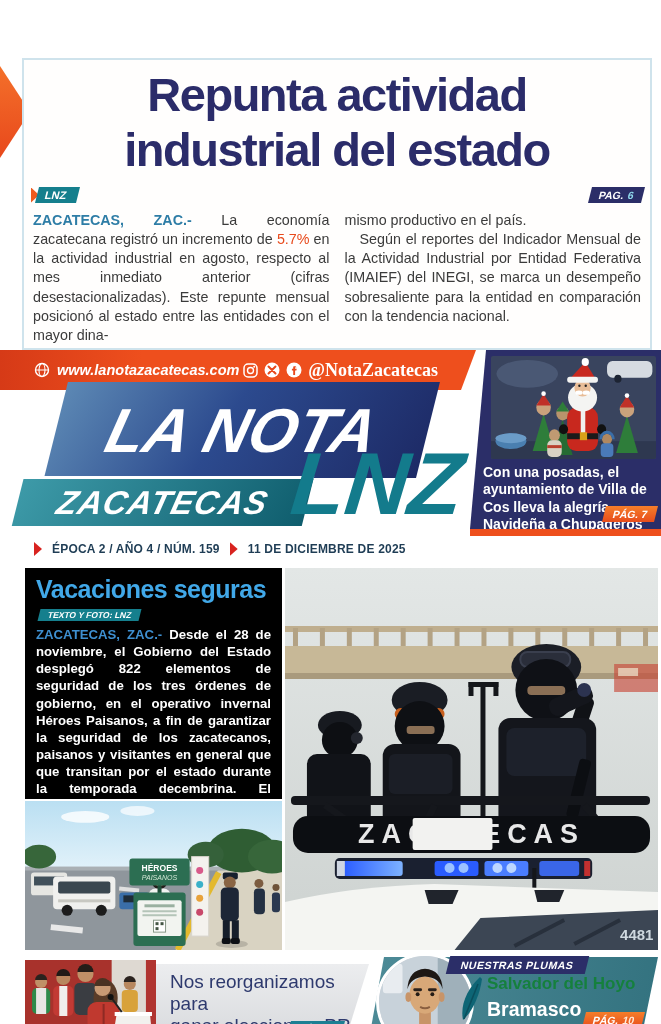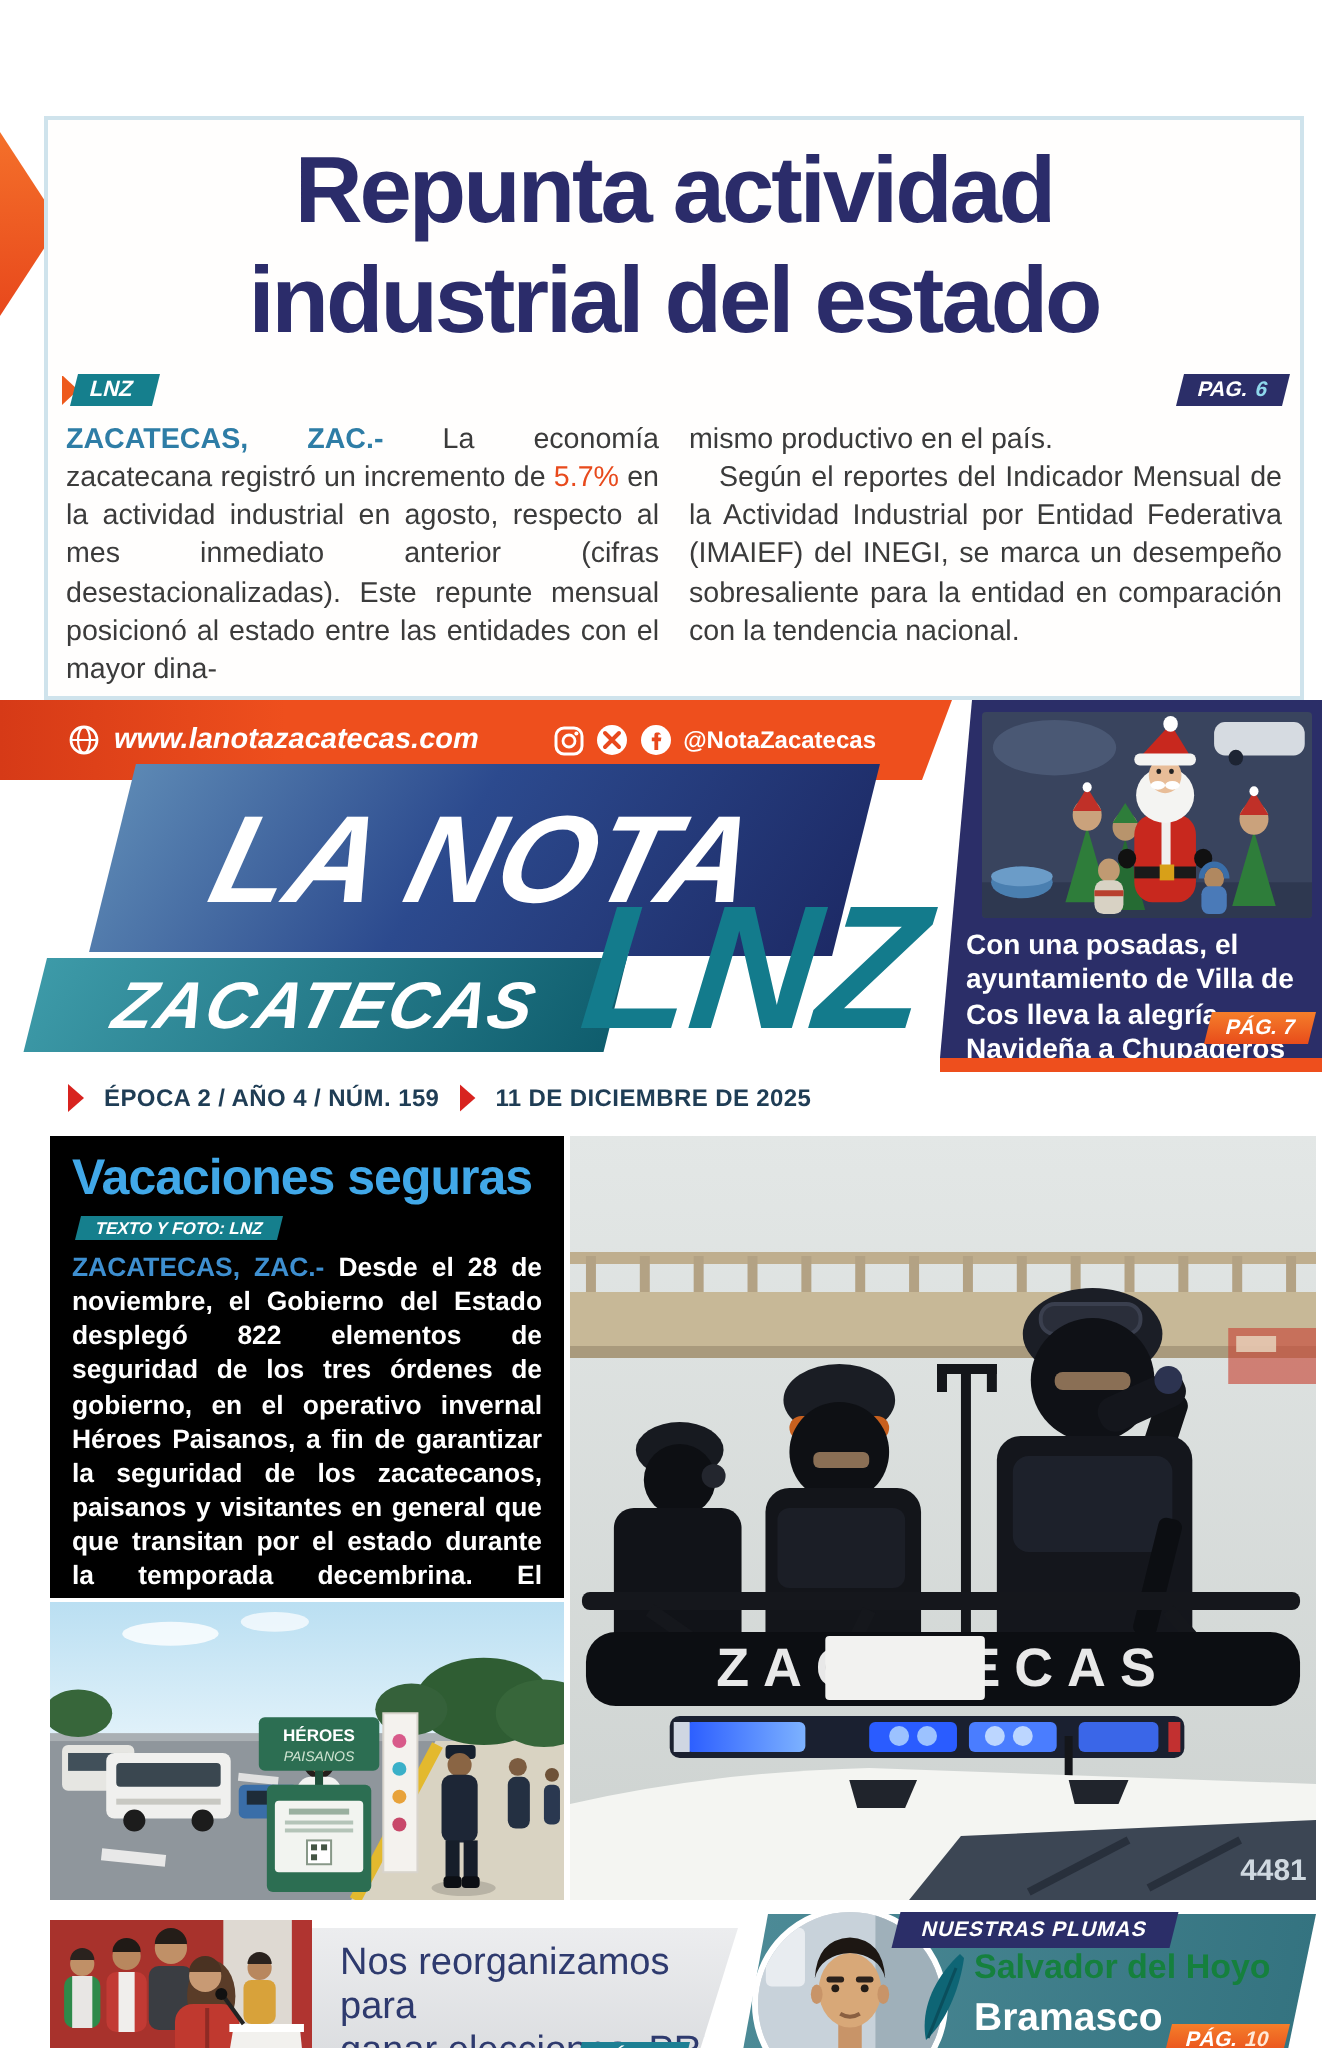--- a/index.html
+++ b/index.html
@@ -35,21 +35,21 @@
   .lead-in{color:#2e7da6;font-weight:bold;}
   .pct{color:#e84a1c;}
 
   
   .topbar{position:absolute;left:0;top:312px;width:476px;height:40px;
     background:linear-gradient(90deg,#d63a17,#ee4f1d 30%,#ee4f1d);
     clip-path:polygon(0 0,100% 0,calc(100% - 15px) 100%,0 100%);
     display:flex;align-items:center;color:#fff;padding-left:34px;box-sizing:border-box;}
   .website{font-style:italic;font-weight:bold;font-size:14.5px;margin-left:7px;}
   .social{margin-left:auto;margin-right:38px;display:flex;gap:6px;align-items:center;
-    font-size:12px;font-weight:bold;}
+    font-size:18px;font-weight:bold;font-family:Liberation Serif, serif;}
   .icon{display:inline-flex;}
 
   
   .sidebar{position:absolute;left:470px;top:312px;width:191px;height:179px;
     background:#2b2e68;clip-path:polygon(16px 0,100% 0,100% 100%,0 100%);}
   .sidebar-photo{position:absolute;left:21px;top:6px;width:165px;height:103px;
     overflow:hidden;border-radius:2px;}
   .sidebar-text{position:absolute;left:13px;top:114px;right:4px;color:#fff;
     font-weight:bold;font-size:14px;line-height:1.24;}
   .sidebar-pag{position:absolute;right:5px;bottom:7px;}

